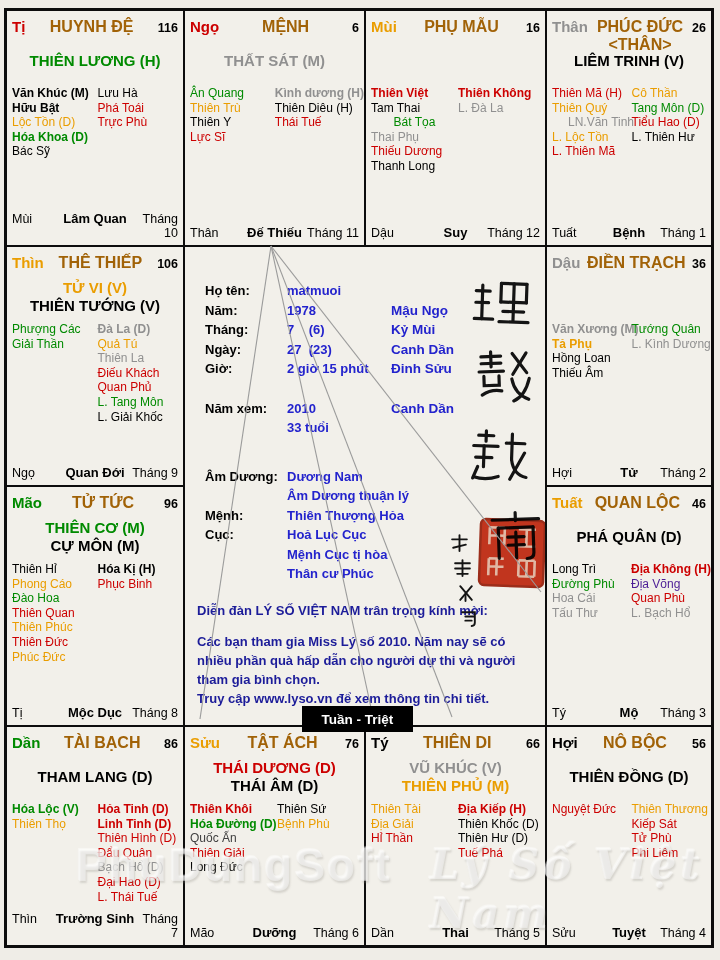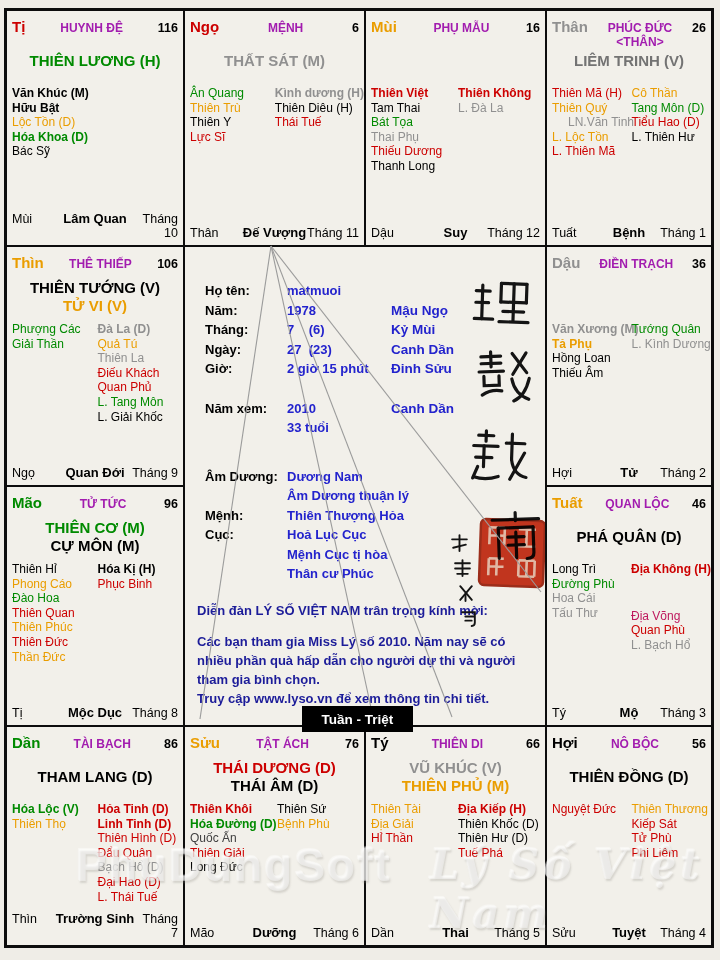--- a/index.html
+++ b/index.html
@@ -11,21 +11,21 @@
   .board{
     position:absolute;left:4px;top:8px;width:710px;height:940px;
     box-sizing:border-box;border:3px solid #0d0d0d;background:#0d0d0d;
     display:grid;grid-template-columns:176px 179px 179px 1fr;
     grid-template-rows:234px 238px 238px 1fr;gap:2px;
   }
   .palace,.center{background:#f2f0ea;position:relative;box-sizing:border-box;overflow:hidden}
   
   .p-head{display:flex;align-items:baseline;padding:7px 5px 0 5px;height:21px}
   .p-branch{font-size:15px;font-weight:bold;flex:0 0 auto}
-  .p-title{flex:1;text-align:center;font-size:12px;font-weight:bold;color:#a21caf}
+  .p-title{flex:1;text-align:center;font-size:16px;font-weight:bold;color:#a16207}
   .p-num{font-size:12.5px;font-weight:bold;color:#000;flex:0 0 auto}
   .p-main{height:44px;display:flex;flex-direction:column;justify-content:center;text-align:center}
   .m-star{font-size:15px;font-weight:bold;line-height:18px;white-space:nowrap}
   .p-cols{display:flex;padding:3px 0 0 5px}
   .p-col-left{width:50%}
   .p-col-right{flex:1}
   .star-item{display:block;font-size:12px;line-height:14.6px;white-space:nowrap}
   .p-foot{position:absolute;left:5px;right:5px;bottom:5px;display:flex;align-items:baseline}
   .f-branch{flex:1;font-size:12.5px;color:#000}
   .f-stage{font-size:13px;font-weight:bold;color:#000}
@@ -238,20 +238,25 @@
         <div class="m-star" style="color: rgb(0, 138, 0);">THIÊN LƯƠNG (H)</div>
       </div>
     <div class="p-cols">
       <div class="p-col-left">
           <span class="star-item" style="color: rgb(0, 0, 0); font-weight: bold;">Văn Khúc (M)</span>
           <span class="star-item" style="color: rgb(0, 0, 0); font-weight: bold;">Hữu Bật</span>
           <span class="star-item" style="color: rgb(234, 157, 0);">Lộc Tồn (D)</span>
           <span class="star-item" style="color: rgb(0, 138, 0); font-weight: bold;">Hóa Khoa (D)</span>
           <span class="star-item" style="color: rgb(0, 0, 0);">Bác Sỹ</span>
         </div>
+      <div class="p-col-right">
+          <span class="star-item" style="color: rgb(0, 0, 0);">Lưu Hà</span>
+          <span class="star-item" style="color: rgb(204, 0, 0);">Phá Toái</span>
+          <span class="star-item" style="color: rgb(204, 0, 0);">Trực Phù</span>
+        </div>
     </div>
     <div class="p-foot">
       <span class="f-branch">Mùi</span>
       <span class="f-stage">Lâm Quan</span>
       <span class="f-month">Tháng 10</span>
     </div>
   </div>
     <div class="palace" style="grid-area: 1 / 2;">
     <div class="p-head">
       <span class="p-branch" style="color: rgb(204, 0, 0);">Ngọ</span>
@@ -269,36 +274,36 @@
           <span class="star-item" style="color: rgb(204, 0, 0);">Lực Sĩ</span>
         </div>
       <div class="p-col-right">
           <span class="star-item" style="color: rgb(144, 144, 144); font-weight: bold;">Kình dương (H)</span>
           <span class="star-item" style="color: rgb(0, 0, 0);">Thiên Diêu (H)</span>
           <span class="star-item" style="color: rgb(204, 0, 0);">Thái Tuế</span>
         </div>
     </div>
     <div class="p-foot">
       <span class="f-branch">Thân</span>
-      <span class="f-stage">Đế Vượng</span>
+      <span class="f-stage">Đế Thiếu</span>
       <span class="f-month">Tháng 11</span>
     </div>
   </div>
     <div class="palace" style="grid-area: 1 / 3;">
     <div class="p-head">
       <span class="p-branch" style="color: rgb(234, 157, 0);">Mùi</span>
       <span class="p-title">PHỤ MẪU</span>
       <span class="p-num">16</span>
     </div>
     <div class="p-main"></div>
     <div class="p-cols">
       <div class="p-col-left">
           <span class="star-item" style="color: rgb(204, 0, 0); font-weight: bold;">Thiên Việt</span>
           <span class="star-item" style="color: rgb(0, 0, 0);">Tam Thai</span>
-          <span class="star-item" style="color: rgb(0, 138, 0);">Bát Tọa</span>
+          <span class="star-item" style="color: rgb(0, 138, 0); text-align: center;">Bát Tọa</span>
           <span class="star-item" style="color: rgb(144, 144, 144);">Thai Phụ</span>
           <span class="star-item" style="color: rgb(204, 0, 0);">Thiếu Dương</span>
           <span class="star-item" style="color: rgb(0, 0, 0);">Thanh Long</span>
         </div>
       <div class="p-col-right">
           <span class="star-item" style="color: rgb(204, 0, 0); font-weight: bold;">Thiên Không</span>
           <span class="star-item" style="color: rgb(144, 144, 144);">L. Đà La</span>
         </div>
     </div>
     <div class="p-foot">
@@ -307,21 +312,21 @@
       <span class="f-month">Tháng 12</span>
     </div>
   </div>
     <div class="palace" style="grid-area: 1 / 4;">
     <div class="p-head">
       <span class="p-branch" style="color: rgb(144, 144, 144);">Thân</span>
       <span class="p-title">PHÚC ĐỨC &lt;THÂN&gt;</span>
       <span class="p-num">26</span>
     </div>
     <div class="p-main">
-        <div class="m-star" style="color: #737373;">LIÊM TRINH (V)</div>
+        <div class="m-star" style="color: #000000;">LIÊM TRINH (V)</div>
       </div>
     <div class="p-cols">
       <div class="p-col-left">
           <span class="star-item" style="color: rgb(204, 0, 0);">Thiên Mã (H)</span>
           <span class="star-item" style="color: rgb(234, 157, 0);">Thiên Quý</span>
           <span class="star-item" style="color: rgb(144, 144, 144); margin-left: 16px;">LN.Văn Tinh</span>
           <span class="star-item" style="color: rgb(234, 157, 0);">L. Lộc Tồn</span>
           <span class="star-item" style="color: rgb(204, 0, 0);">L. Thiên Mã</span>
         </div>
       <div class="p-col-right">
@@ -337,22 +342,22 @@
       <span class="f-month">Tháng 1</span>
     </div>
   </div>
     <div class="palace" style="grid-area: 2 / 1;">
     <div class="p-head">
       <span class="p-branch" style="color: rgb(234, 157, 0);">Thìn</span>
       <span class="p-title">THÊ THIẾP</span>
       <span class="p-num">106</span>
     </div>
     <div class="p-main">
+        <div class="m-star" style="color: rgb(234, 157, 0);">TỬ VI (V)</div>
         <div class="m-star" style="color: rgb(0, 0, 0);">THIÊN TƯỚNG (V)</div>
-        <div class="m-star" style="color: rgb(234, 157, 0);">TỬ VI (V)</div>
       </div>
     <div class="p-cols">
       <div class="p-col-left">
           <span class="star-item" style="color: rgb(0, 138, 0);">Phượng Các</span>
           <span class="star-item" style="color: rgb(0, 138, 0);">Giải Thần</span>
         </div>
       <div class="p-col-right">
           <span class="star-item" style="color: rgb(144, 144, 144); font-weight: bold;">Đà La (D)</span>
           <span class="star-item" style="color: rgb(234, 157, 0);">Quả Tú</span>
           <span class="star-item" style="color: rgb(144, 144, 144);">Thiên La</span>
@@ -404,21 +409,21 @@
         <div class="m-star" style="color: rgb(0, 0, 0);">CỰ MÔN (M)</div>
       </div>
     <div class="p-cols">
       <div class="p-col-left">
           <span class="star-item" style="color: rgb(0, 0, 0);">Thiên Hỉ</span>
           <span class="star-item" style="color: rgb(234, 157, 0);">Phong Cáo</span>
           <span class="star-item" style="color: rgb(0, 138, 0);">Đào Hoa</span>
           <span class="star-item" style="color: rgb(204, 0, 0);">Thiên Quan</span>
           <span class="star-item" style="color: rgb(234, 157, 0);">Thiên Phúc</span>
           <span class="star-item" style="color: rgb(204, 0, 0);">Thiên Đức</span>
-          <span class="star-item" style="color: rgb(234, 157, 0);">Thần Đức</span>
+          <span class="star-item" style="color: rgb(234, 157, 0);">Phúc Đức</span>
         </div>
       <div class="p-col-right">
           <span class="star-item" style="color: rgb(0, 0, 0); font-weight: bold;">Hóa Kị (H)</span>
           <span class="star-item" style="color: rgb(204, 0, 0);">Phục Binh</span>
         </div>
     </div>
     <div class="p-foot">
       <span class="f-branch">Tị</span>
       <span class="f-stage">Mộc Dục</span>
       <span class="f-month">Tháng 8</span>
@@ -435,21 +440,21 @@
       </div>
     <div class="p-cols">
       <div class="p-col-left">
           <span class="star-item" style="color: rgb(0, 0, 0);">Long Trì</span>
           <span class="star-item" style="color: rgb(0, 138, 0);">Đường Phù</span>
           <span class="star-item" style="color: rgb(144, 144, 144);">Hoa Cái</span>
           <span class="star-item" style="color: rgb(144, 144, 144);">Tấu Thư</span>
         </div>
       <div class="p-col-right">
           <span class="star-item" style="color: rgb(204, 0, 0); font-weight: bold;">Địa Không (H)</span>
-          <span class="star-item" style="color: #be185d; margin-top: 32px;">Địa Võng</span>
+          <span class="star-item" style="color: #4c1d95;">Địa Võng</span>
           <span class="star-item" style="color: rgb(204, 0, 0);">Quan Phù</span>
           <span class="star-item" style="color: rgb(144, 144, 144);">L. Bạch Hổ</span>
         </div>
     </div>
     <div class="p-foot">
       <span class="f-branch">Tý</span>
       <span class="f-stage">Mộ</span>
       <span class="f-month">Tháng 3</span>
     </div>
   </div>

